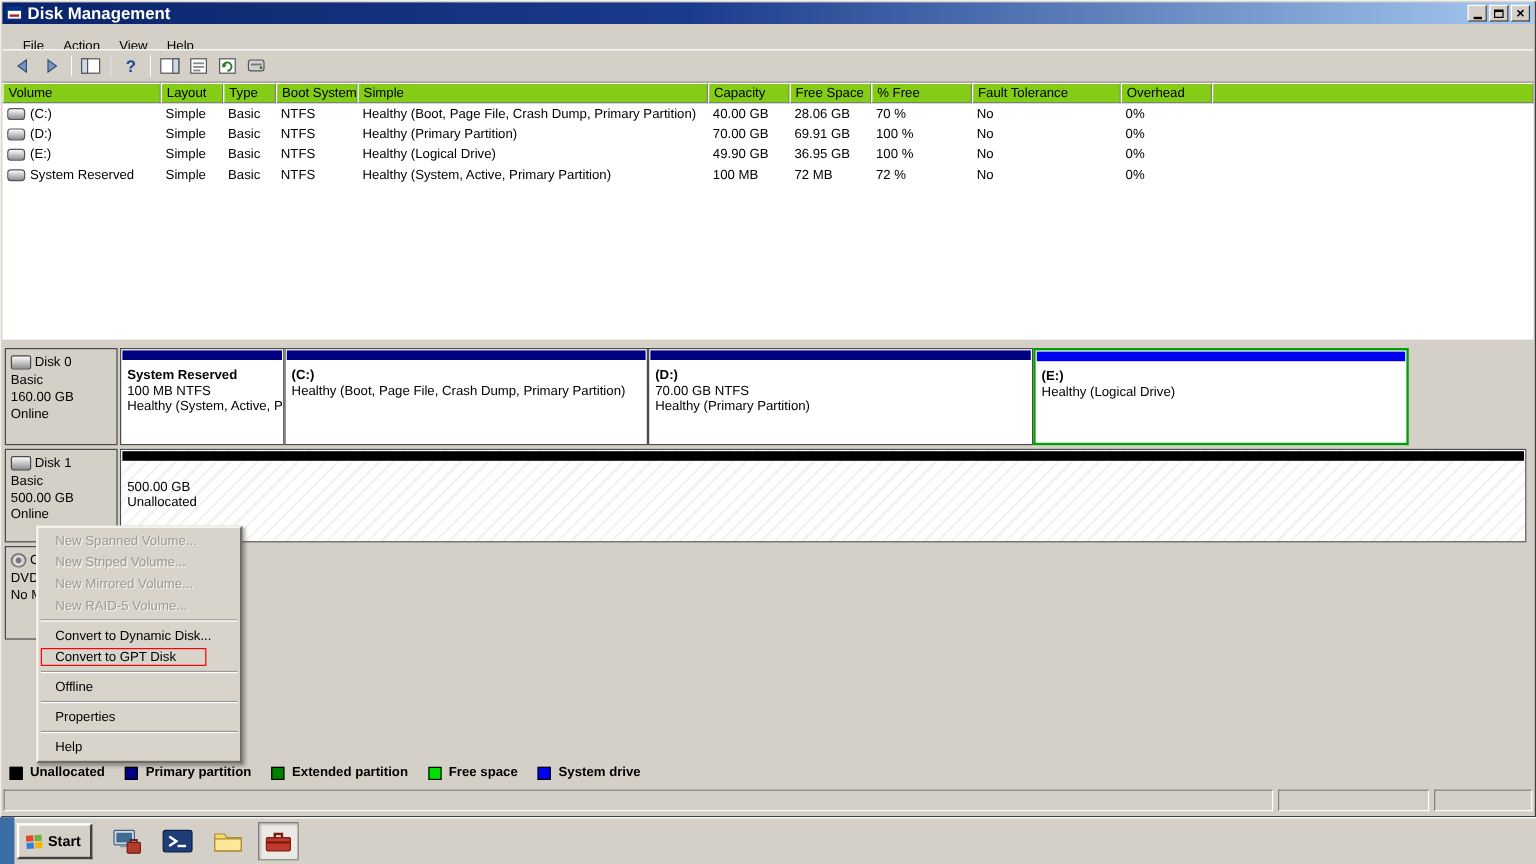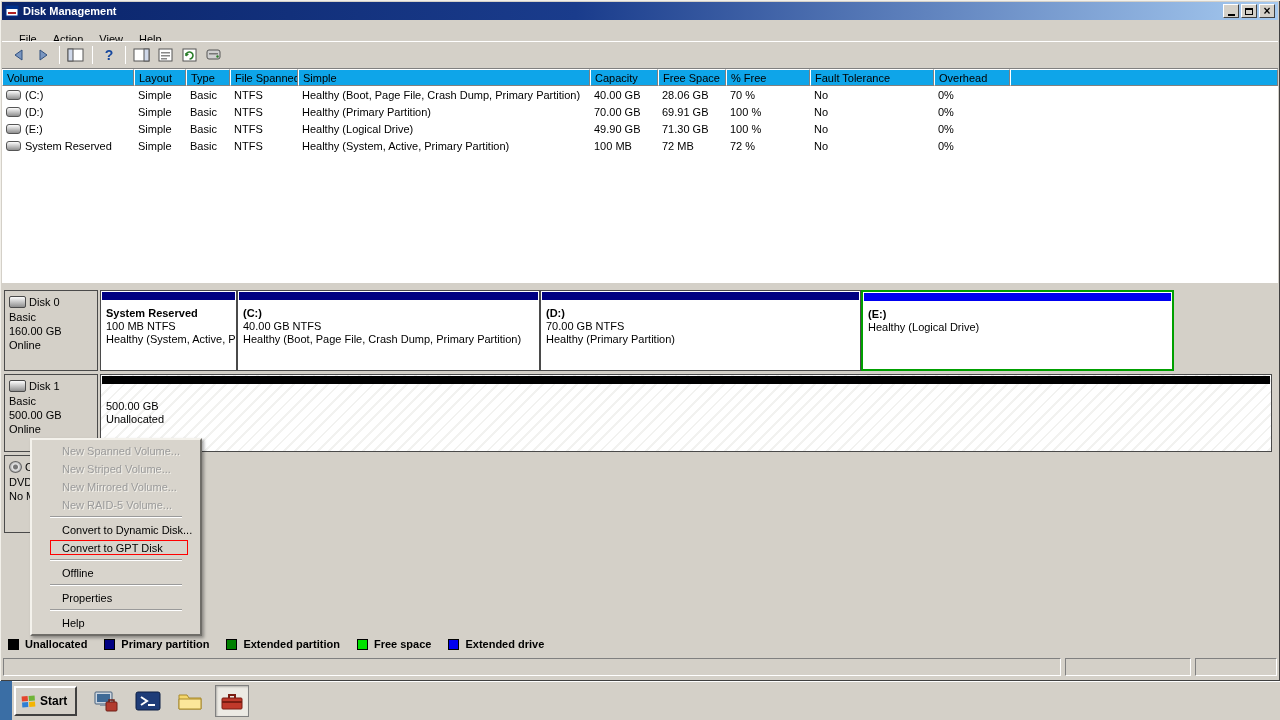--- a/index.html
+++ b/index.html
@@ -5,40 +5,40 @@
   *{box-sizing:border-box;margin:0;padding:0;cursor:default}
   html,body{width:1280px;height:720px;overflow:hidden}
   body{font-family:"Liberation Sans",sans-serif;font-size:11px;color:#000;background:#3a6ea5;position:relative}
 
   
   .win{position:absolute;left:0;top:0;width:1280px;height:681px;background:#d4d0c8;
        box-shadow:inset 1px 1px 0 #f2f0ea, inset -1px -1px 0 #404040}
   .titlebar{position:absolute;left:2px;top:2px;right:2px;height:18px;
        background:linear-gradient(90deg,#0a246a 0%,#1a3c8c 45%,#a6caf0 100%);
        display:flex;align-items:center;padding:0 3px;color:#fff}
-  .title-text{font-weight:bold;margin-left:4px;flex:1;font-size:11px}
+  .title-text{font-weight:bold;margin-left:4px;flex:1;font-size:14px}
   .winbtn{width:16px;height:14px;margin-left:2px;background:#d4d0c8;border:1px solid;
        border-color:#fff #404040 #404040 #fff;display:flex;align-items:center;justify-content:center;color:#000}
   .glyph-min{width:7px;height:2px;background:#000;margin-top:7px}
   .glyph-max{width:8px;height:7px;border:1px solid #000;border-top:2px solid #000}
   .glyph-close{font-size:12px;font-weight:bold;line-height:10px}
 
   .menubar{position:absolute;left:8px;top:20px;right:2px;height:39px;display:flex;align-items:center;
        padding-left:3px;background:#d4d0c8;border-bottom:1px solid #aca899}
   .menu-item{padding:3px 8px}
   .toolbar{position:absolute;left:2px;top:41px;right:2px;height:28px;display:flex;align-items:center;
        padding-left:5px;background:#d4d0c8;border-top:1px solid #fff;border-bottom:1px solid #808080}
   .tbtn{width:24px;height:22px;display:flex;align-items:center;justify-content:center}
   .tsep{width:1px;height:18px;background:#808080;border-right:1px solid #fff;margin:0 4px}
   .help-q{color:#16479e;font-weight:bold;font-size:14px}
 
   
   .listpane{position:absolute;left:2px;top:69px;right:2px;height:214px;background:#fff;overflow:hidden}
   .grid{display:grid;grid-template-columns:132px 52px 44px 68px 292px 68px 68px 84px 124px 76px minmax(0,1fr)}
-  .hcell{background:#0ea5e9;border-top:1px solid #fff;border-left:1px solid #fff;
+  .hcell{background:#84cc16;border-top:1px solid #fff;border-left:1px solid #fff;
        border-right:1px solid #808080;border-bottom:1px solid #808080;
        padding:2px 4px;height:17px;white-space:nowrap;overflow:hidden}
   .lrow{height:17px;align-items:center}
   .lcell{padding:0 4px;white-space:nowrap;overflow:hidden}
   .vol-cell{display:flex;align-items:center;gap:4px}
   .drive-ico{flex:0 0 15px;width:15px;height:10px;background:linear-gradient(#fdfdfd,#8f8f8f);
        border:1px solid #555;border-radius:3px}
 
   
   .diskrow{position:absolute;left:4px;width:1268px}
@@ -67,21 +67,21 @@
   .lswatch{width:11px;height:11px;border:1px solid #000;margin-right:6px}
   .llabel{font-weight:bold}
   .statusbar{position:absolute;left:2px;top:656px;right:2px;height:22px;display:flex;gap:4px;padding:2px 1px}
   .scell{border:1px solid;border-color:#808080 #fff #fff #808080;flex:1}
   .scell.mid{flex:0 0 126px}
   .scell.end{flex:0 0 82px}
 
   
   .ctxmenu{position:absolute;left:30px;top:438px;width:172px;z-index:100;background:#d8d4cc;
        border:2px solid;border-color:#f4f2ec #6f6d68 #6f6d68 #f4f2ec;box-shadow:2px 2px 3px rgba(0,0,0,.35);
-       padding:2px 16px}
+       padding:2px 0}
   .mi{height:18px;line-height:18px;padding-left:14px;white-space:nowrap;position:relative}
   .mi.dis{color:#9b9b9b;text-shadow:1px 1px 0 #f4f2ec}
   .msep{height:7px;position:relative}
   .msep::after{content:"";position:absolute;left:2px;right:2px;top:2px;
        border-top:1px solid #9a9a9a;border-bottom:1px solid #fff}
   .redbox{position:absolute;left:2px;top:1px;width:138px;height:15px;border:1px solid #f00}
 
   
   .taskbar{position:absolute;left:12px;top:681px;width:1280px;height:39px;background:#d4d0c8;
        border-top:1px solid #fff;display:flex;align-items:center;z-index:200}
@@ -175,21 +175,21 @@
           <circle cx="11.5" cy="8.5" r="1.2" fill="#2a7d2a"></circle>
         </svg>
       </div>
   </div>
 
   <div class="listpane">
     <div class="grid">
       <div class="hcell">Volume</div>
       <div class="hcell">Layout</div>
       <div class="hcell">Type</div>
-      <div class="hcell">File Spanned</div>
+      <div class="hcell">Boot System</div>
       <div class="hcell">Simple</div>
       <div class="hcell">Capacity</div>
       <div class="hcell">Free Space</div>
       <div class="hcell">% Free</div>
       <div class="hcell">Fault Tolerance</div>
       <div class="hcell">Overhead</div>
       <div class="hcell"></div>
     </div>
 
     <div class="grid lrow">
@@ -229,21 +229,21 @@
     <div class="grid lrow">
       <div class="lcell vol-cell">
           <span class="drive-ico"></span>
           <span>(E:)</span>
         </div>
       <div class="lcell">Simple</div>
       <div class="lcell">Basic</div>
       <div class="lcell">NTFS</div>
       <div class="lcell">Healthy (Logical Drive)</div>
       <div class="lcell">49.90 GB</div>
-      <div class="lcell">71.30 GB</div>
+      <div class="lcell">36.95 GB</div>
       <div class="lcell">100 %</div>
       <div class="lcell">No</div>
       <div class="lcell">0%</div>
       <div class="lcell"></div>
     </div>
 
     <div class="grid lrow">
       <div class="lcell vol-cell">
           <span class="drive-ico"></span>
           <span>System Reserved</span>
@@ -276,21 +276,20 @@
       <div class="pbody">
         <div class="pname">System Reserved</div>
         <div>100 MB NTFS</div>
         <div>Healthy (System, Active, Primary Partition)</div>
       </div>
     </div>
     <div class="part" style="left:233px;width:303px">
       <div class="strip" style="background: rgb(0, 0, 130);"></div>
       <div class="pbody">
         <div class="pname">(C:)</div>
-        <div>40.00 GB NTFS</div>
         <div>Healthy (Boot, Page File, Crash Dump, Primary Partition)</div>
       </div>
     </div>
     <div class="part" style="left:536px;width:321px">
       <div class="strip" style="background: rgb(0, 0, 130);"></div>
       <div class="pbody">
         <div class="pname">(D:)</div>
         <div>70.00 GB NTFS</div>
         <div>Healthy (Primary Partition)</div>
       </div>
@@ -349,21 +348,21 @@
     <div class="litem">
       <span class="lswatch" style="background: rgb(0, 128, 0);"></span>
       <span class="llabel">Extended partition</span>
     </div>
     <div class="litem">
       <span class="lswatch" style="background: rgb(0, 224, 0);"></span>
       <span class="llabel">Free space</span>
     </div>
     <div class="litem">
       <span class="lswatch" style="background: rgb(0, 0, 240);"></span>
-      <span class="llabel">Extended drive</span>
+      <span class="llabel">System drive</span>
     </div>
   </div>
 
   <div class="statusbar">
     <div class="scell"></div>
     <div class="scell mid"></div>
     <div class="scell end"></div>
   </div>
 
   <div class="ctxmenu">

